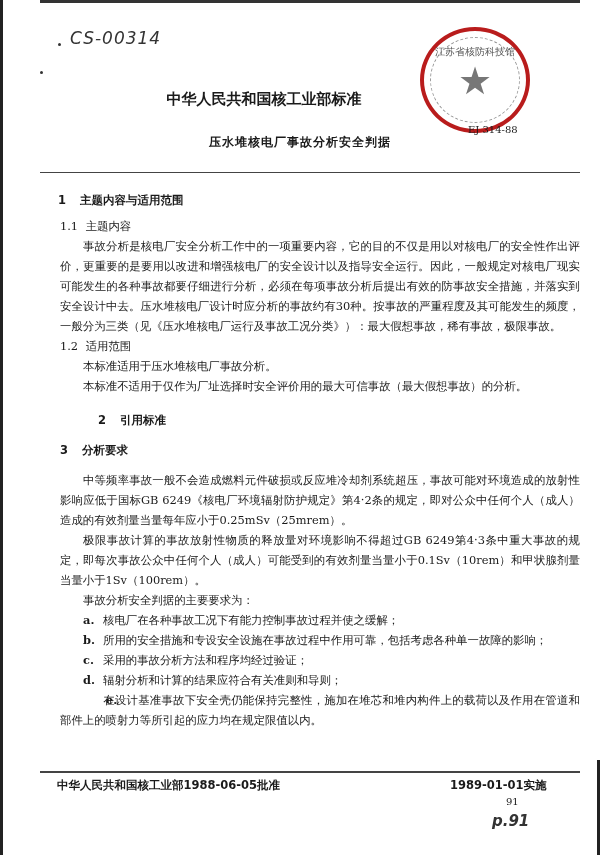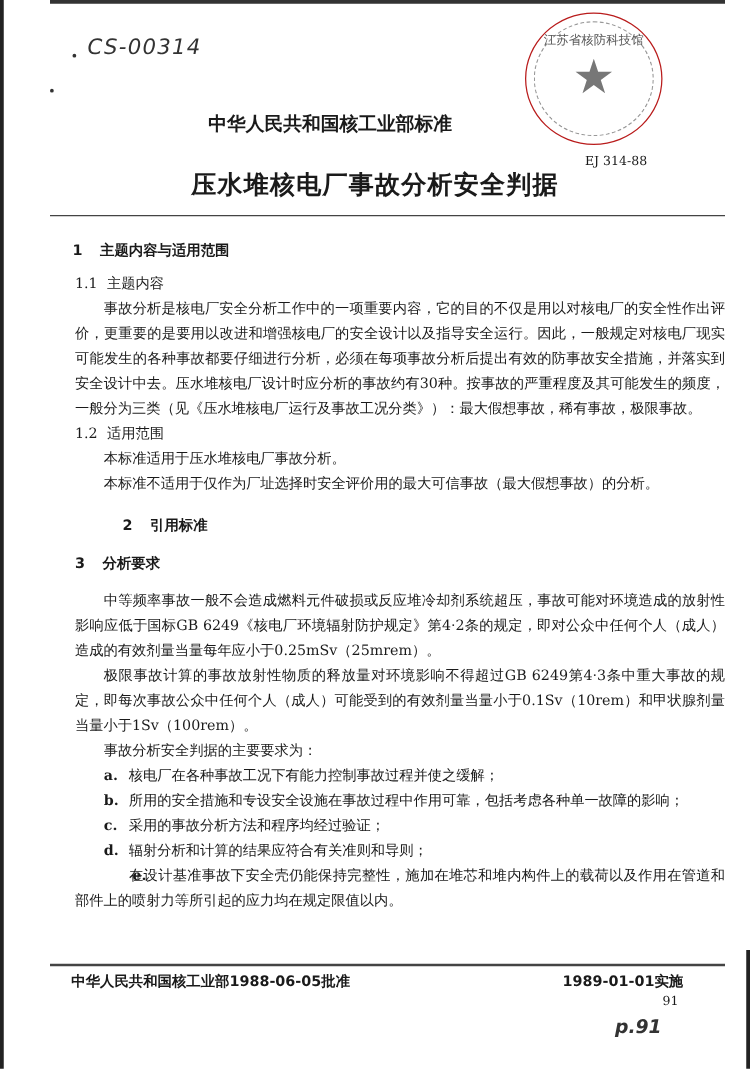--- a/index.html
+++ b/index.html
@@ -4,44 +4,44 @@
   <style>
     html, body { margin:0; padding:0; }
     body { width:600px; height:855px; background:#fff; position:relative; overflow:hidden;
       font-family: "DejaVu Serif", "Liberation Serif", serif; color:#1a1a1a; }
     .topbar { position:absolute; left:40px; top:0; width:540px; height:3px; background:#333; }
     .leftedge { position:absolute; left:0; top:0; width:3px; height:855px; background:#222; }
     .rightedge { position:absolute; right:0; top:760px; width:3px; height:95px; background:#222; }
     .handnote { position:absolute; left:70px; top:28px; font-family:"DejaVu Sans", sans-serif; font-style:italic;
       font-size:17px; color:#333; letter-spacing:1px; }
     .dot { position:absolute; width:3px; height:3px; background:#333; border-radius:50%; }
-    .stamp { position:absolute; left:420px; top:10px; width:110px; height:106px; border:1px solid #b91c1c; border-radius:50%;
+    .stamp { position:absolute; left:420px; top:27px; width:110px; height:106px; border:4px solid #b91c1c; border-radius:50%;
       box-sizing:border-box; }
     .stamp .star { position:absolute; left:0; right:0; top:28px; text-align:center; font-size:38px; color:#777; }
     .stamp .ring { position:absolute; left:6px; top:6px; right:6px; bottom:6px; border-radius:50%; border:1px dashed #999; }
     .stamp .txt { position:absolute; top:14px; left:0; right:0; text-align:center; font-size:10px; color:#555;
       font-family:"DejaVu Sans", sans-serif; }
     .std-org { position:absolute; left:0; width:528px; top:90px; text-align:center; font-family:"DejaVu Sans", sans-serif;
       font-weight:bold; font-size:15px; }
     .std-code { position:absolute; left:468px; top:124px; font-family:"DejaVu Serif", serif; font-weight:normal; font-size:10px; }
     .doc-title { position:absolute; left:0; width:600px; top:134px; text-align:center; font-family:"DejaVu Sans", sans-serif;
-      font-weight:bold; font-size:20px; letter-spacing:1px; }
+      font-weight:bold; font-size:12px; letter-spacing:1px; }
     .hr { position:absolute; left:40px; width:540px; height:1px; background:#444; }
     .content { position:absolute; left:60px; width:520px; font-size:11.4px; line-height:20px; }
     .h1 { font-family:"DejaVu Sans", sans-serif; font-weight:bold; font-size:11.5px; }
     .h1 .num { display:inline-block; width:22px; }
     .h2 .num { display:inline-block; width:22px; }
     .para { text-indent:23px; text-align:justify; }
     .ind { padding-left:23px; }
     .ref { padding-left:23px; }
     .list { padding-left:23px; }
     .list .m { display:inline-block; width:20px; font-weight:bold; }
     .footer-left { position:absolute; left:57px; top:778px; font-family:"DejaVu Sans", sans-serif; font-weight:bold; font-size:11.5px; }
     .footer-right { position:absolute; left:450px; top:778px; font-family:"DejaVu Sans", sans-serif; font-size:11.5px; font-weight:bold; }
-    .pageno { position:absolute; left:506px; top:796px; font-size:10px;margin-left:24px; }
+    .pageno { position:absolute; left:506px; top:796px; font-size:10px; }
     .handpage { position:absolute; left:492px; top:812px; font-style:italic; font-size:15px; font-family:"DejaVu Sans", sans-serif; color:#333;font-weight:bold; }
   </style>
 </head>
 <body>
 
 <div class="leftedge"></div>
 <div class="topbar"></div>
 <div class="rightedge"></div>
 
 <div class="dot" style="left:58px;top:43px;"></div>

